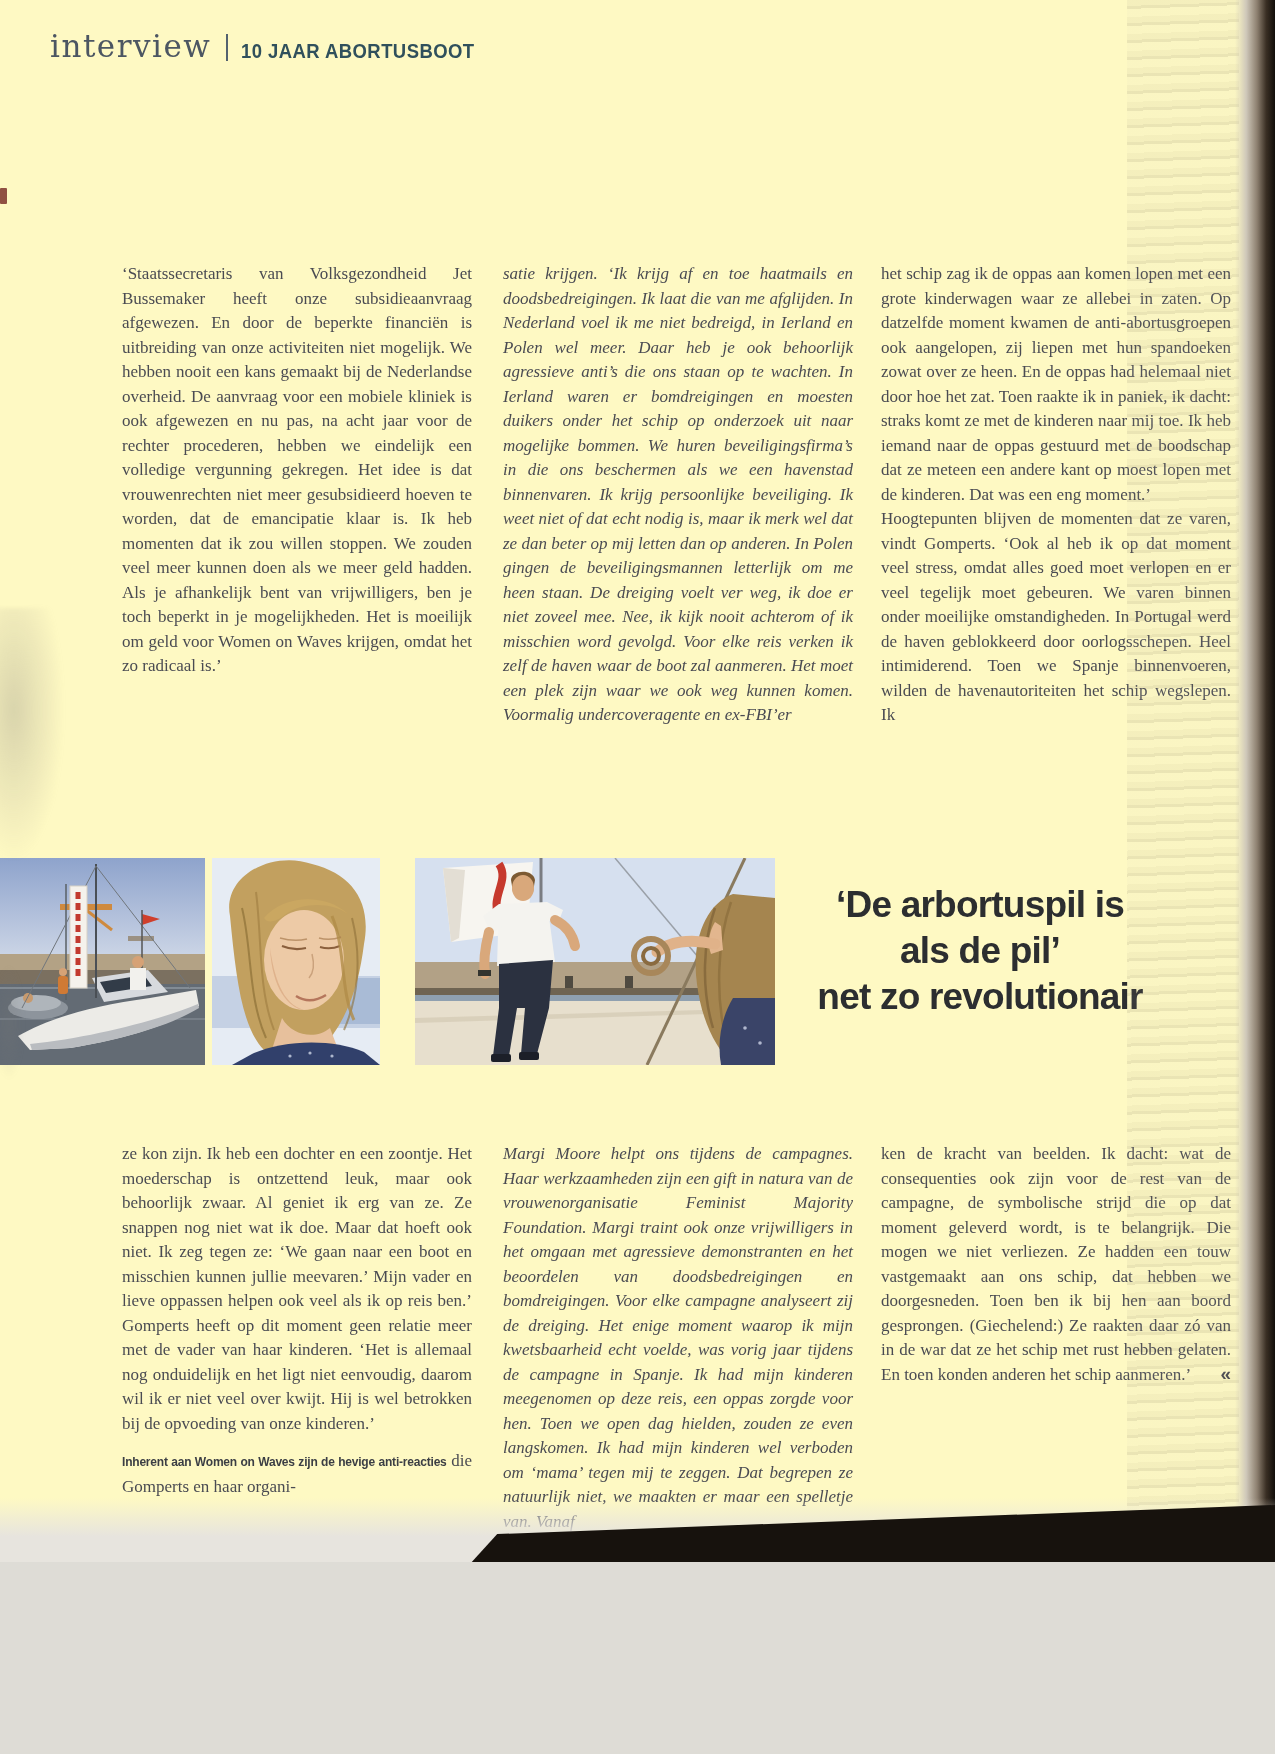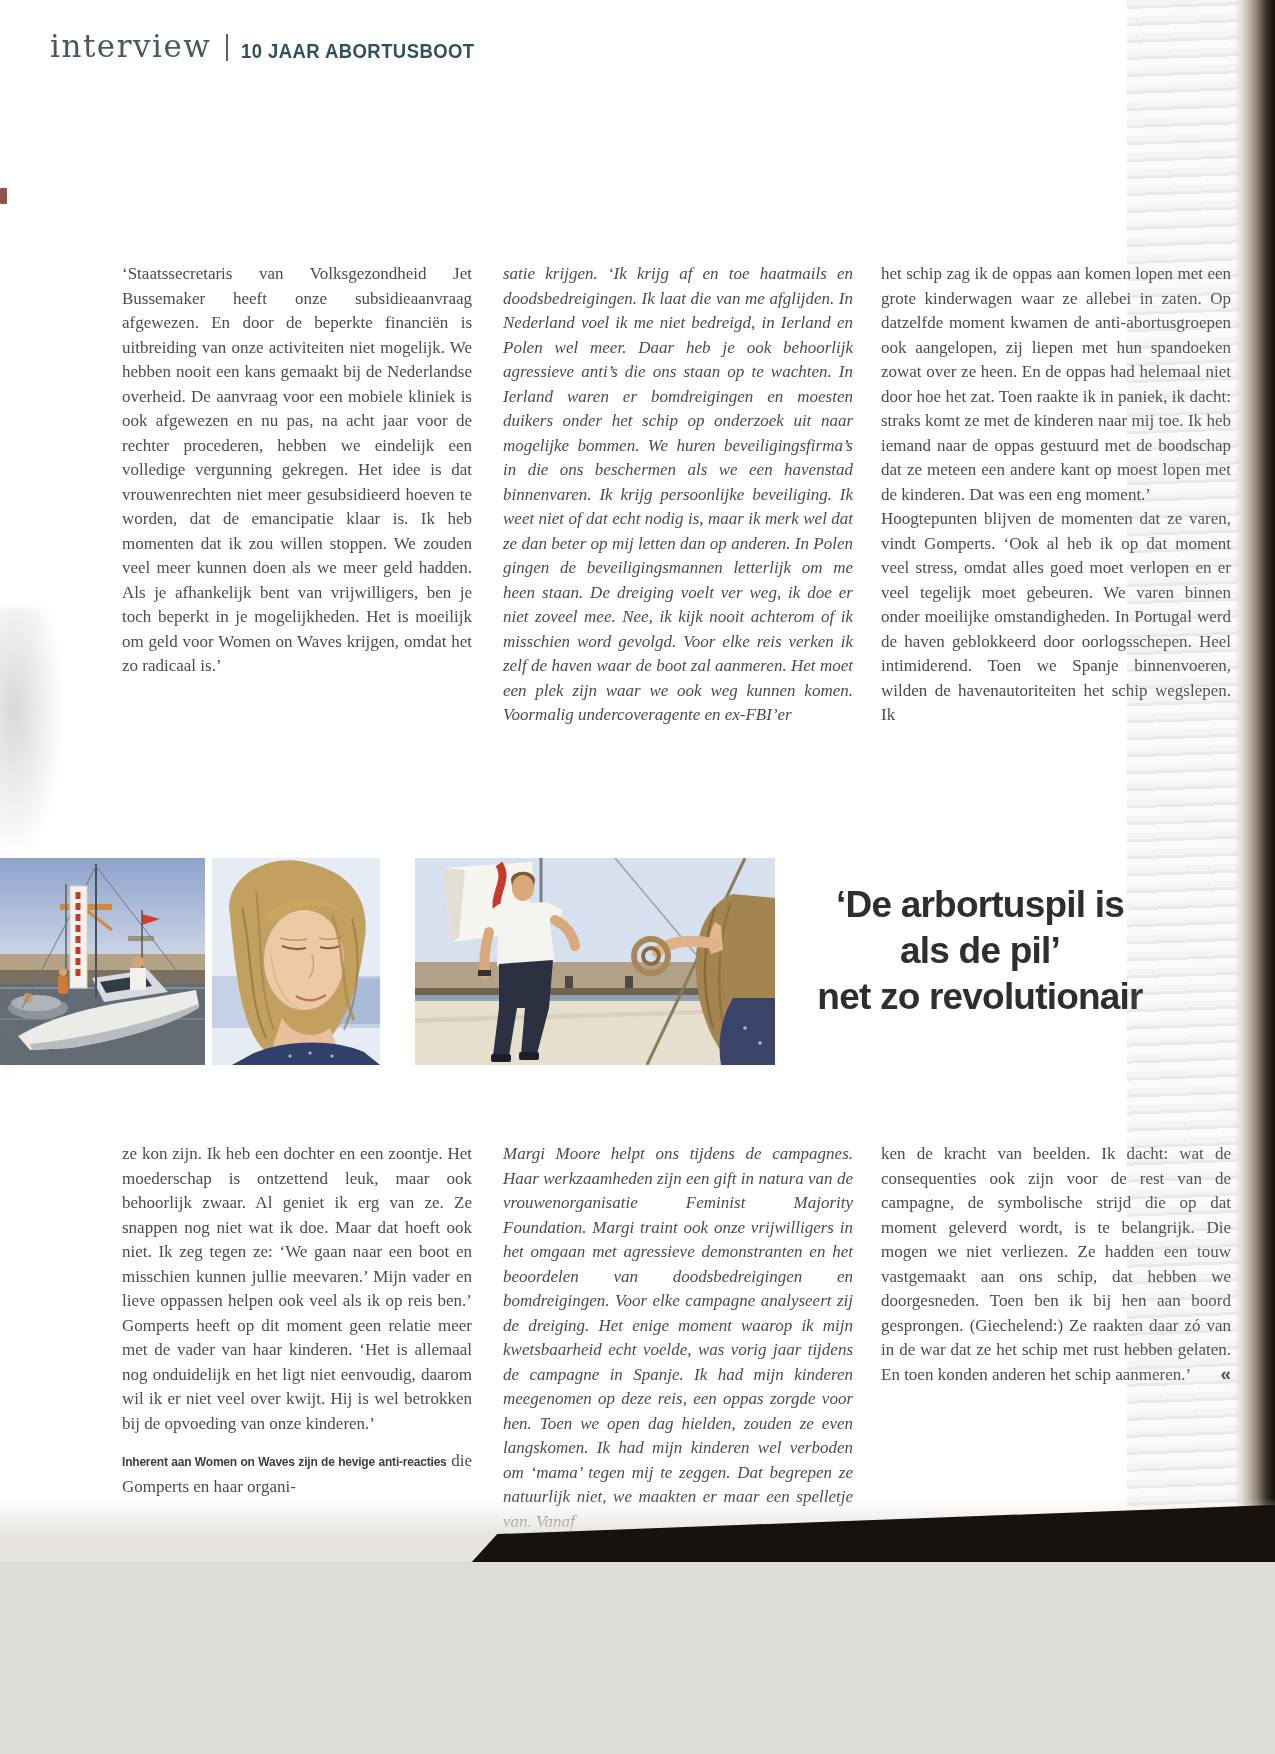--- a/index.html
+++ b/index.html
@@ -1,16 +1,16 @@
 <!DOCTYPE html>
 <html><head>
 <meta charset="utf-8">
 <style>
   html,body{margin:0;padding:0;background:#dedcd6;}
-  .page{position:relative;width:1275px;height:1562px;background:#ffffff;overflow:hidden;
+  .page{position:relative;width:1275px;height:1562px;background:#fef9c3;overflow:hidden;
         font-family:"Liberation Serif",serif;}
 
   
   .hdr{position:absolute;left:50px;top:28px;white-space:nowrap;}
   .kicker{font-family:"DejaVu Serif",serif;font-size:31px;font-weight:400;
           color:#4c5662;letter-spacing:1.5px;}
   .hdr-divider{display:inline-block;width:2px;height:27px;background:#54626e;
           margin:0 13px 0 15px;vertical-align:-4px;}
   .topic{display:inline-block;font-family:"Liberation Sans",sans-serif;font-weight:700;
           font-size:21px;color:#30505c;letter-spacing:.5px;transform:scaleX(.88);

